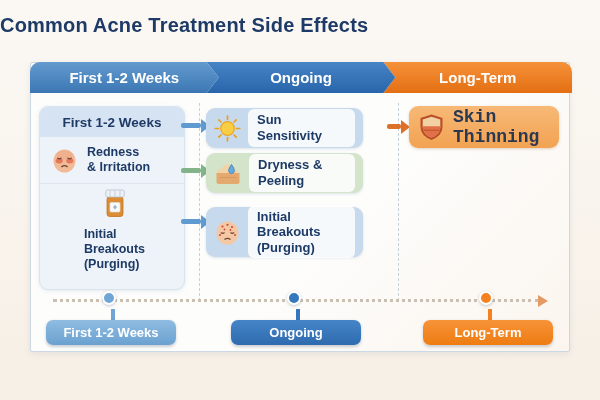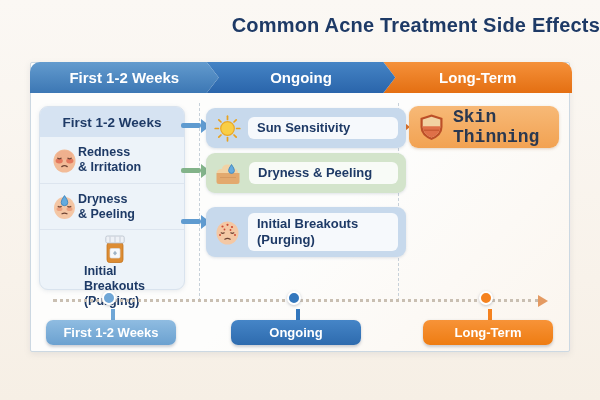--- a/index.html
+++ b/index.html
@@ -1,21 +1,21 @@
 <!DOCTYPE html>
 <html><head>
 <meta charset="utf-8">
 <style>
   * { margin:0; padding:0; box-sizing:border-box; }
   html,body { width:600px; height:400px; }
   body { font-family:"Liberation Sans", sans-serif; }
   .stage { position:relative; width:600px; height:400px; overflow:hidden;
            background:linear-gradient(180deg,#fbf8f4 0%,#f8f2ea 70%,#f6efe5 100%); }
 
-  .title { position:absolute; top:14px; left:0; width:100%; text-align:right;
+  .title { position:absolute; top:14px; left:0; width:100%; text-align:left;
            font-size:20px; font-weight:bold; color:#1e3a66; letter-spacing:.2px; }
 
   .board { position:absolute; left:30px; top:62px; width:540px; height:290px;
            background:linear-gradient(135deg,#fdfdfc 55%,#fbf5ee);
            border:1px solid #ccd8e2; border-radius:2px;
            box-shadow:0 2px 6px rgba(120,130,150,.14); }
 
   
   .phase-bar { position:absolute; left:-1px; top:-1px; width:542px; height:31px;
                display:flex; border-radius:10px 10px 0 0; overflow:hidden; }
@@ -33,28 +33,28 @@
   .vsep { position:absolute; top:40px; height:198px; width:0; border-left:1.5px dashed #c7d1da; }
   .vsep1 { left:168px; } .vsep2 { left:367px; }
 
   
   .early-card { position:absolute; left:8px; top:43px; width:146px; height:184px;
                 background:#edf3f9; border:1px solid #d9e3ee; border-radius:9px;
                 box-shadow:0 1px 4px rgba(100,120,150,.15); }
   .early-header { height:30px; background:#d6e3f2; border-radius:8px 8px 0 0;
                   display:flex; align-items:center; justify-content:center;
                   font-size:13.5px; font-weight:bold; color:#1e3a66; }
-  .early-item { display:flex; align-items:center; padding:4px 6px 4px 11px; height:46px; }
+  .early-item { display:flex; align-items:center; gap:9px; padding:4px 6px 4px 11px; height:46px; }
   .early-item + .early-item { border-top:1px solid #dde5ef; }
   .early-item.tall { height:62px;flex-direction:column; }
   .early-label { font-size:12.5px; font-weight:bold; color:#1e3a66;
                  line-height:1.18; white-space:pre-line; }
 
   
-  .ongoing-row { position:absolute; left:175px; width:200px; border-radius:9px;
+  .ongoing-row { position:absolute; left:175px; width:157px; border-radius:9px;
                  display:flex; align-items:center; gap:7px; padding:0 8px;
                  box-shadow:0 1px 3px rgba(100,120,150,.20); }
   .orow1 { top:45px;  height:40px; background:#c7d9ec; }
   .orow2 { top:90px;  height:40px; background:#d3e4cb; }
   .orow3 { top:144px; height:50px; background:#c7d9ec; }
   .row-label { flex:1; background:rgba(255,255,255,.84); border-radius:6px;
                padding:3px 9px; font-size:13px; font-weight:bold; color:#1e3a66;
                white-space:pre-line; line-height:1.2; }
 
   
@@ -135,35 +135,20 @@
             <ellipse cx="18.8" cy="13.8" rx="3.6" ry="2.6" fill="#e0684f" opacity=".8"></ellipse>
             <path d="M6.8 11.2 q1.6 1.2 3.2 0" stroke="#6e4434" stroke-width="1.3" fill="none" stroke-linecap="round"></path>
             <path d="M17 11.2 q1.6 1.2 3.2 0" stroke="#6e4434" stroke-width="1.3" fill="none" stroke-linecap="round"></path>
             <path d="M10.8 19.6 q2.7 -1.8 5.4 0" stroke="#6e4434" stroke-width="1.3" fill="none" stroke-linecap="round"></path>
           </svg>
         </span>
         <span class="early-label">Redness
 &amp; Irritation</span>
       </div>
 
-      <div class="early-item">
-        <span class="icon">
-          <svg width="27" height="27" viewBox="0 0 27 27">
-            <ellipse cx="13.5" cy="15" rx="10.5" ry="11" fill="#f4c6a4"></ellipse>
-            <ellipse cx="8.5" cy="16" rx="3" ry="2" fill="#e58767" opacity=".6"></ellipse>
-            <ellipse cx="18.5" cy="16" rx="3" ry="2" fill="#e58767" opacity=".6"></ellipse>
-            <path d="M7.2 13.4 q1.5 1.1 3 0" stroke="#6e4434" stroke-width="1.2" fill="none" stroke-linecap="round"></path>
-            <path d="M16.8 13.4 q1.5 1.1 3 0" stroke="#6e4434" stroke-width="1.2" fill="none" stroke-linecap="round"></path>
-            <path d="M11 20.8 q2.5 -1.4 5 0" stroke="#6e4434" stroke-width="1.2" fill="none" stroke-linecap="round"></path>
-            <path d="M13.5 2.6 q3.3 4.5 3.3 6.8 a3.3 3.3 0 0 1 -6.6 0 q0 -2.3 3.3 -6.8" fill="#64abdf" stroke="#3f87bd" stroke-width=".9"></path>
-          </svg>
-        </span>
-        <span class="early-label">Dryness
-&amp; Peeling</span>
-      </div>
 
       <div class="early-item tall">
         <span class="icon">
           <svg width="26" height="30" viewBox="0 0 26 30">
             <rect x="5" y="8.5" width="16" height="20" rx="2.8" fill="#dd8c33" stroke="#c4751f" stroke-width=".8"></rect>
             <rect x="3.8" y="2" width="18.4" height="7" rx="1.6" fill="#eef1f6" stroke="#b6bfca" stroke-width=".8"></rect>
             <line x1="8" y1="2.5" x2="8" y2="8.5" stroke="#c6cdd8" stroke-width="1"></line>
             <line x1="13" y1="2.5" x2="13" y2="8.5" stroke="#c6cdd8" stroke-width="1"></line>
             <line x1="18" y1="2.5" x2="18" y2="8.5" stroke="#c6cdd8" stroke-width="1"></line>
             <rect x="8" y="14.5" width="10" height="9.5" rx="1.2" fill="#f7f9fb" stroke="#d8dee6" stroke-width=".7"></rect>

